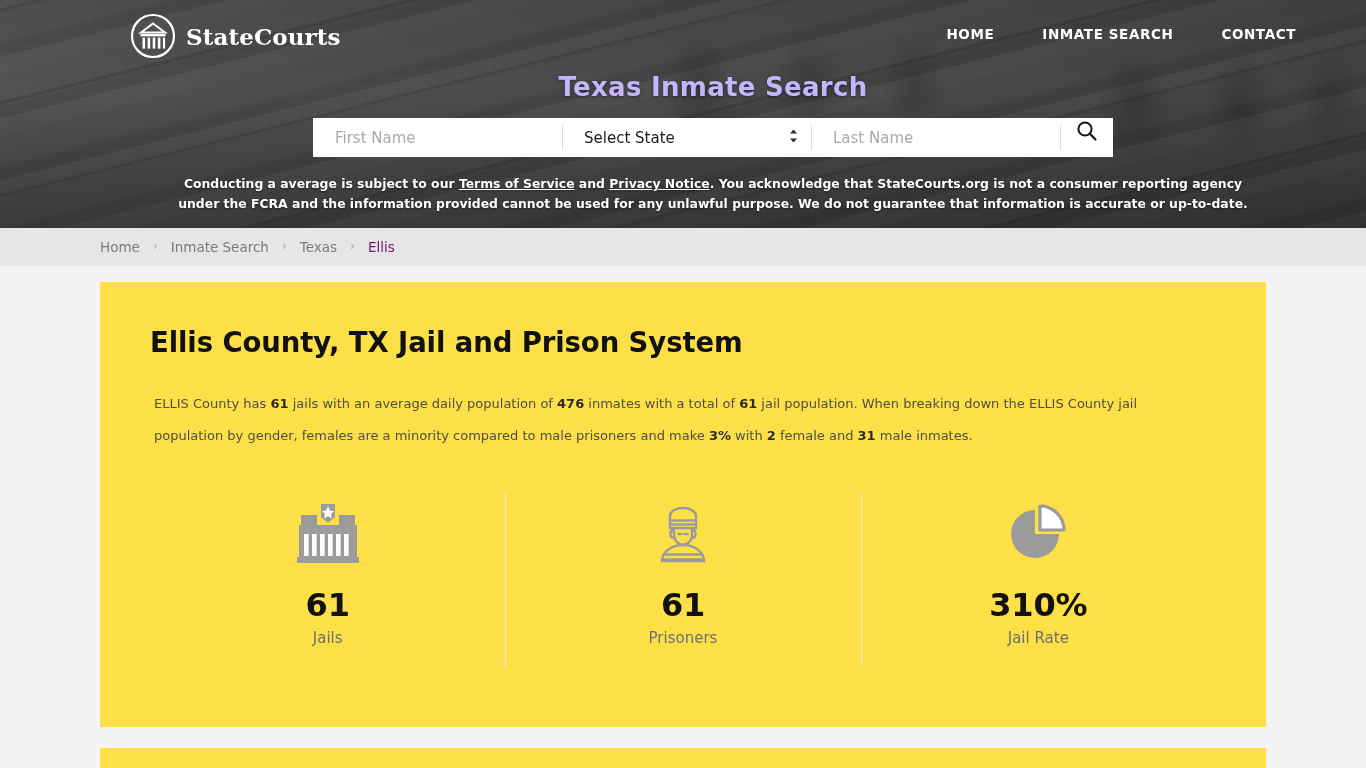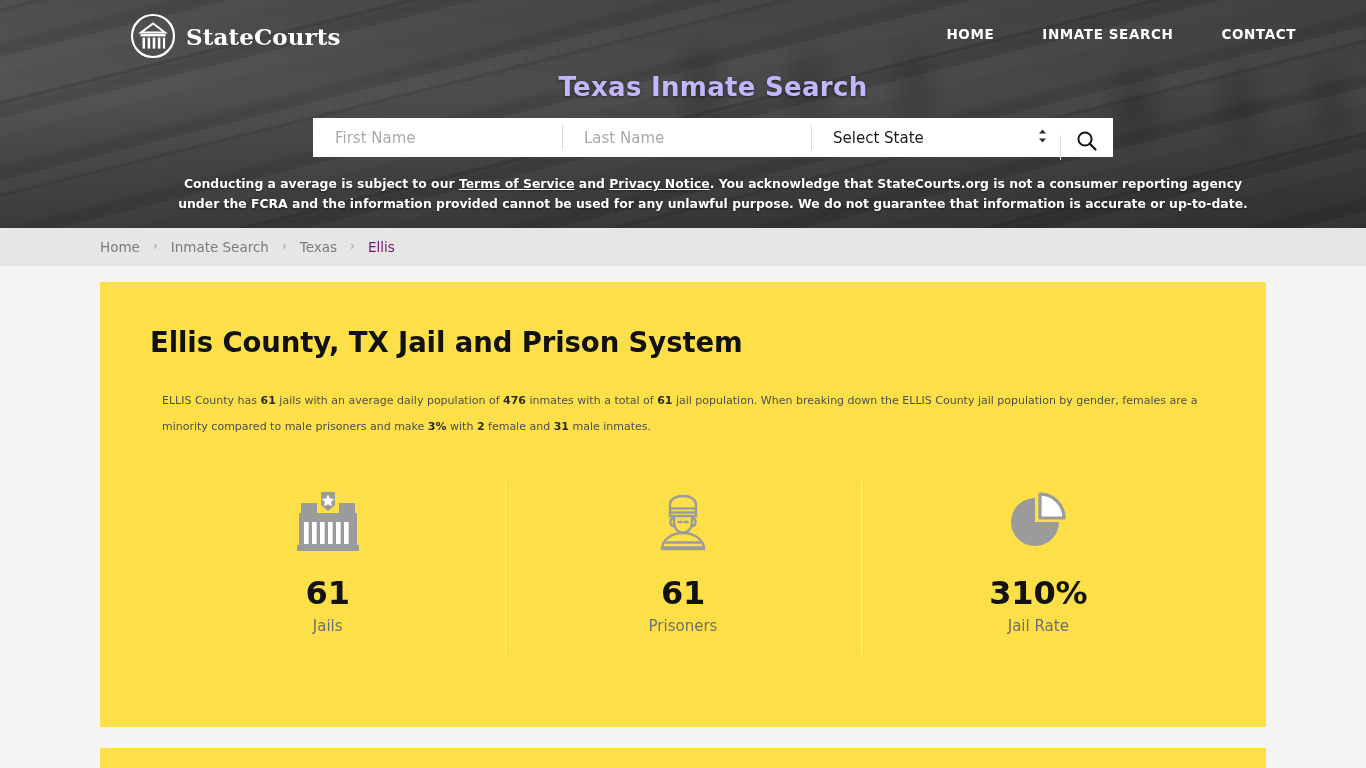--- a/index.html
+++ b/index.html
@@ -91,21 +91,21 @@
     color: #c4b5fd;
     font-size: 26px; font-weight: 700; letter-spacing: .3px;
     text-shadow: 0 1px 3px rgba(0,0,0,.45);
   }
 
   
   .searchbar {
     position: absolute; top: 118px; left: 283px;
     width: 800px; height: 39px;
     background: #ffffff;
-    display: flex; align-items: flex-end;
+    display: flex; align-items: flex-start;
   }
   .sf {
     position: relative;
     display: flex; align-items: center;
     height: 39px;
   }
   .sf + .sf::before {
     content: ""; position: absolute; left: 0; top: 7px;
     width: 1px; height: 25px; background: #dcdcdc;
   }
@@ -183,23 +183,23 @@
   }
   .card-1 { height: 445px; }
   .card-2 { height: 40px; margin-top: 21px; }
 
   h1.title {
     margin: 0 0 30px 0;
     font-size: 27.5px; font-weight: 700; color: #111111;
     letter-spacing: -.1px;
   }
   p.lede {
-    margin: 12px;
+    margin: 4px;
     width: 1040px;
-    font-size: 11px; line-height: 26px; color: #4e4e4e;
+    font-size: 13px; line-height: 32px; color: #4e4e4e;
   }
   p.lede b { color: #2c2c2c; font-weight: 700; }
 
   
   .stats {
     margin-top: 41px;
     display: flex; align-items: stretch;
   }
   .stat {
     flex: 1 1 0;
@@ -255,33 +255,33 @@
         <a href="#">CONTACT</a>
       </nav>
     </div>
 
     <div class="hero-title">Texas Inmate Search</div>
 
     <div class="searchbar">
       <div class="sf sf-first">
         <input type="text" placeholder="First Name" style="">
       </div>
-      <div class="sf sf-last">
-        <input type="text" placeholder="Last Name" style="">
-      </div>
       <div class="sf sf-state">
         <select>
           <option>Select State</option>
         </select>
         <span class="select-chevrons">
           <svg width="9" height="15" viewBox="0 0 9 15" xmlns="http://www.w3.org/2000/svg">
             <path d="M4.5 1 L8 5 L1 5 Z" fill="#2b2b2b"></path>
             <path d="M4.5 14 L8 10 L1 10 Z" fill="#2b2b2b"></path>
           </svg>
         </span>
+      </div>
+      <div class="sf sf-last">
+        <input type="text" placeholder="Last Name" style="">
       </div>
       <button class="sf-btn">
         <span>
           <svg width="24" height="24" viewBox="0 0 24 24" xmlns="http://www.w3.org/2000/svg">
             <circle cx="10" cy="10" r="6.6" fill="none" stroke="#141414" stroke-width="2"></circle>
             <line x1="14.8" y1="14.8" x2="20.5" y2="20.5" stroke="#141414" stroke-width="2.2" stroke-linecap="round"></line>
           </svg>
         </span>
       </button>
     </div>

